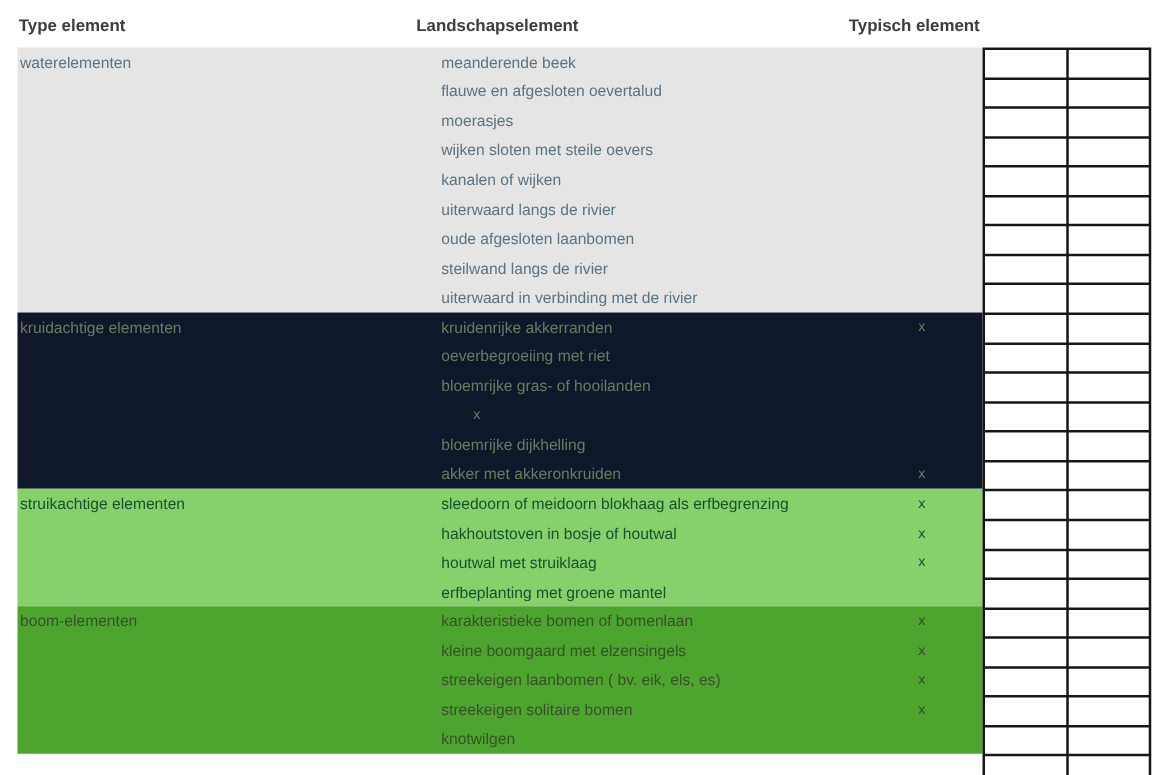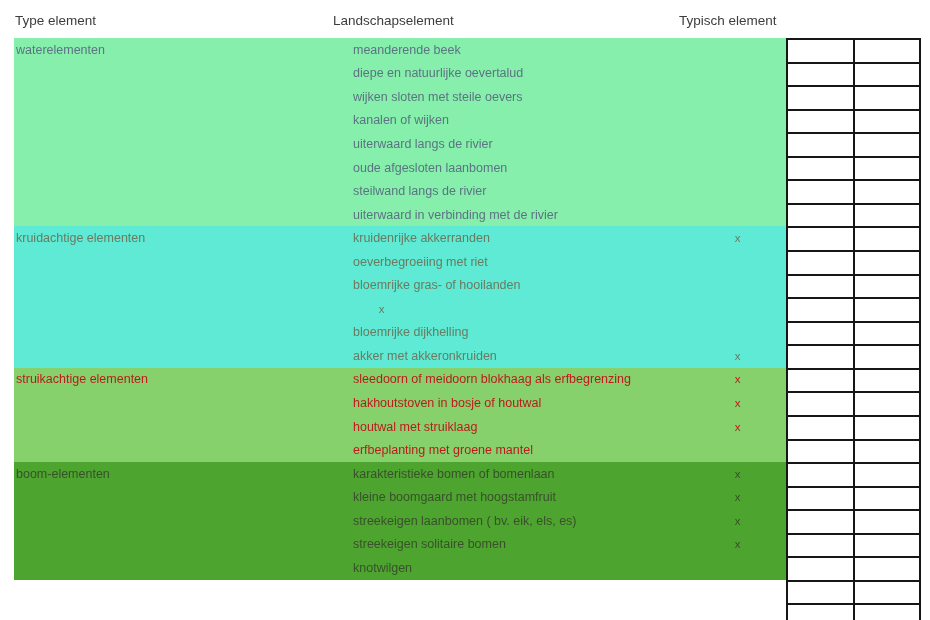--- a/index.html
+++ b/index.html
@@ -9,21 +9,21 @@
     height: 620px;
     background: #ffffff;
     overflow: hidden;
     font-family: "Liberation Sans", "DejaVu Sans", sans-serif;
   }
   .col-headers { position: absolute; top: 0; left: 0; width: 930px; height: 38px; }
   .col-header {
     position: absolute;
     top: 13px;
     font-size: 13.5px;
-    font-weight: normal;
+    font-weight: bold;
     color: #3d3d3d;
     white-space: nowrap;
   }
   .col-header.type    { left: 15px; }
   .col-header.land    { left: 333px; }
   .col-header.typisch { left: 679px; }
 
   .band { position: absolute; left: 14px; top: 38px; width: 772px; }
   .section { width: 100%; }
   .row { display: flex; align-items: center; height: 23.56px; font-size: 12.5px; }
@@ -50,29 +50,34 @@
 <body>
 
 <div class="page">
   <div class="col-headers">
     <div class="col-header type">Type element</div>
     <div class="col-header land">Landschapselement</div>
     <div class="col-header typisch">Typisch element</div>
   </div>
 
   <div class="band" id="band">
-      <div class="section" style="background: #86efac; color: rgb(92, 115, 130);">
+      <div class="section" style="background: #e5e5e5; color: rgb(92, 115, 130);">
         <div class="row">
     <div class="c-type">waterelementen</div>
     <div class="c-land">meanderende beek</div>
     <div class="c-x"></div>
   </div>
         <div class="row">
     <div class="c-type"></div>
-    <div class="c-land">diepe en natuurlijke oevertalud</div>
+    <div class="c-land">flauwe en afgesloten oevertalud</div>
+    <div class="c-x"></div>
+  </div>
+        <div class="row">
+    <div class="c-type"></div>
+    <div class="c-land">moerasjes</div>
     <div class="c-x"></div>
   </div>
         <div class="row">
     <div class="c-type"></div>
     <div class="c-land">wijken sloten met steile oevers</div>
     <div class="c-x"></div>
   </div>
         <div class="row">
     <div class="c-type"></div>
     <div class="c-land">kanalen of wijken</div>
@@ -92,21 +97,21 @@
     <div class="c-type"></div>
     <div class="c-land">steilwand langs de rivier</div>
     <div class="c-x"></div>
   </div>
         <div class="row">
     <div class="c-type"></div>
     <div class="c-land">uiterwaard in verbinding met de rivier</div>
     <div class="c-x"></div>
   </div>
       </div>
-      <div class="section" style="background: #5eead4; color: rgb(106, 123, 97);">
+      <div class="section" style="background: #0f172a; color: rgb(106, 123, 97);">
         <div class="row">
     <div class="c-type">kruidachtige elementen</div>
     <div class="c-land">kruidenrijke akkerranden</div>
     <div class="c-x">x</div>
   </div>
         <div class="row">
     <div class="c-type"></div>
     <div class="c-land">oeverbegroeiing met riet</div>
     <div class="c-x"></div>
   </div>
@@ -123,21 +128,21 @@
     <div class="c-type"></div>
     <div class="c-land">bloemrijke dijkhelling</div>
     <div class="c-x"></div>
   </div>
         <div class="row">
     <div class="c-type"></div>
     <div class="c-land">akker met akkeronkruiden</div>
     <div class="c-x">x</div>
   </div>
       </div>
-      <div class="section" style="background: rgb(135, 209, 108); color: #b91c1c;">
+      <div class="section" style="background: rgb(135, 209, 108); color: #14532d;">
         <div class="row">
     <div class="c-type">struikachtige elementen</div>
     <div class="c-land">sleedoorn of meidoorn blokhaag als erfbegrenzing</div>
     <div class="c-x">x</div>
   </div>
         <div class="row">
     <div class="c-type"></div>
     <div class="c-land">hakhoutstoven in bosje of houtwal</div>
     <div class="c-x">x</div>
   </div>
@@ -153,21 +158,21 @@
   </div>
       </div>
       <div class="section" style="background: rgb(77, 165, 47); color: rgb(58, 79, 44);">
         <div class="row">
     <div class="c-type">boom-elementen</div>
     <div class="c-land">karakteristieke bomen of bomenlaan</div>
     <div class="c-x">x</div>
   </div>
         <div class="row">
     <div class="c-type"></div>
-    <div class="c-land">kleine boomgaard met hoogstamfruit</div>
+    <div class="c-land">kleine boomgaard met elzensingels</div>
     <div class="c-x">x</div>
   </div>
         <div class="row">
     <div class="c-type"></div>
     <div class="c-land">streekeigen laanbomen ( bv. eik, els, es)</div>
     <div class="c-x">x</div>
   </div>
         <div class="row">
     <div class="c-type"></div>
     <div class="c-land">streekeigen solitaire bomen</div>

